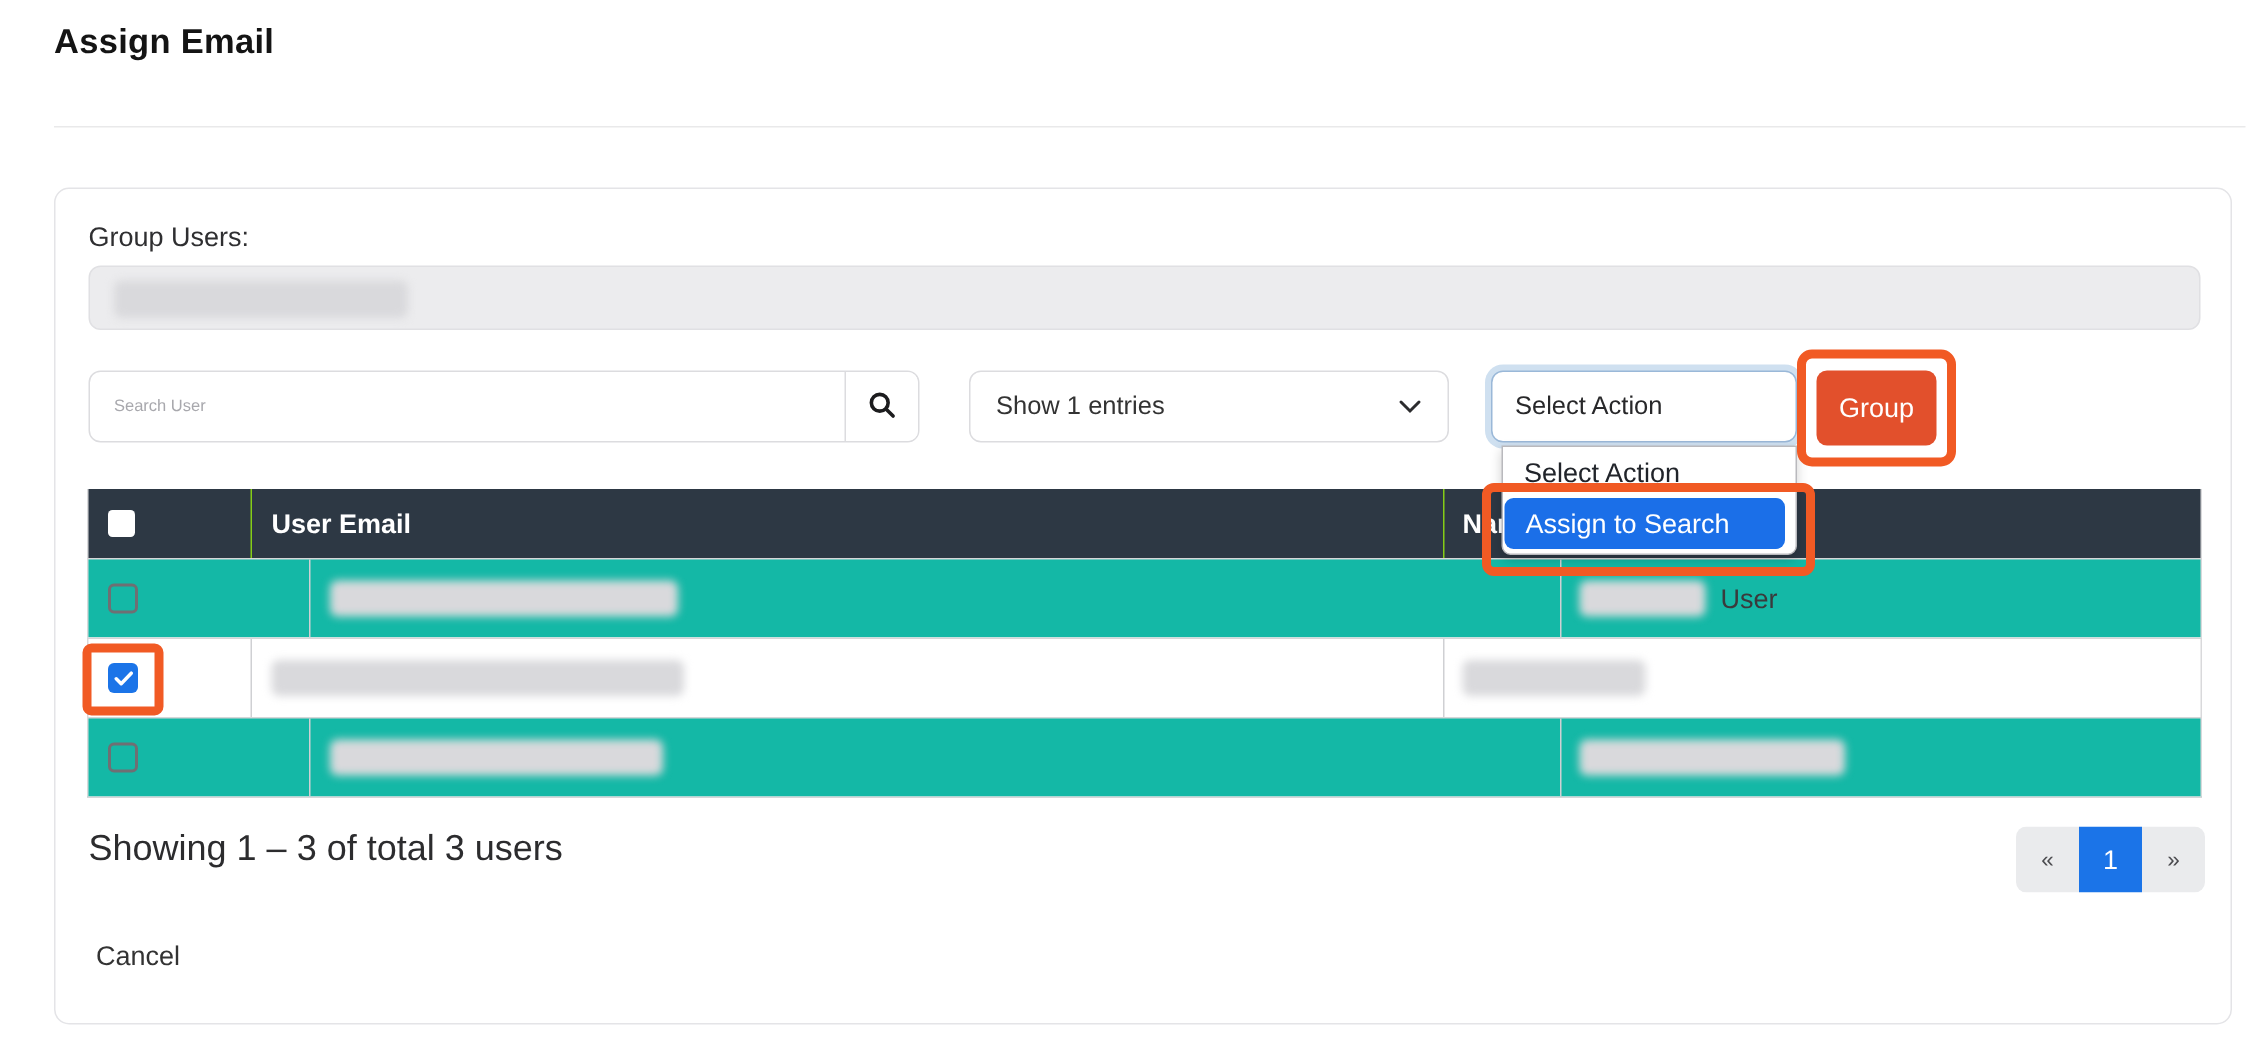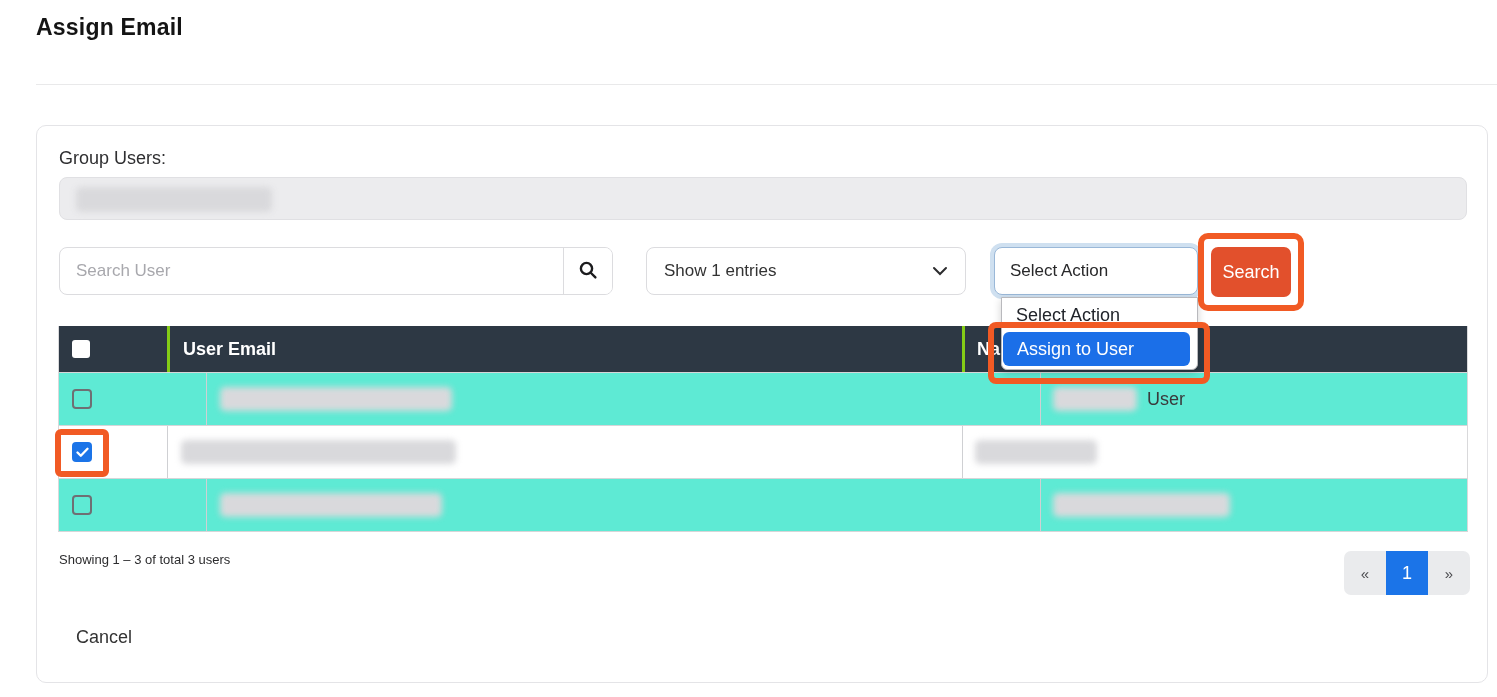--- a/index.html
+++ b/index.html
@@ -16,21 +16,21 @@
   
   .group-label { left:22px; top:22px; font-size:18px; color:#2f2f31; }
   .group-input { left:22px; top:51px; width:1408px; height:43px; background:#ececee;
     border:1px solid #e0e0e3; border-radius:8px; }
   .blob { background:#d9d9dc; border-radius:5px; filter:blur(3px); }
   .group-blob { left:16px; top:9px; width:196px; height:25px; }
 
   
   .search-wrap { left:22px; top:121px; width:554px; height:48px; border:1px solid #dcdcdf;
     border-radius:8px; display:flex; background:#fff; overflow:hidden; }
-  .search-wrap input { flex:1; border:none; outline:none; padding:0 16px; font-size:17px;
+  .search-wrap input { flex:1; border:none; outline:none; padding:0 16px; font-size:11px;
     font-family:"Liberation Sans", sans-serif; color:#ef4444; background:transparent; }
   .search-wrap input::placeholder { color:#a8a8ad; }
   .search-btn { width:49px; border:none; border-left:1px solid #dcdcdf; background:#fff;
     display:flex; align-items:center; justify-content:center; cursor:pointer; }
 
   .entries-select { left:609px; top:121px; width:320px; height:48px; border:1px solid #dcdcdf;
     border-radius:8px; background:#fff; display:flex; align-items:center;
     justify-content:space-between; padding:0 17px; font-size:17px; color:#333; cursor:pointer; }
 
   .action-select { left:957px; top:121px; width:204px; height:48px; background:#fff;
@@ -51,44 +51,44 @@
   .dd-option { height:34px; display:flex; align-items:center; padding:0 14px; font-size:18px;
     color:#21242a; cursor:pointer; }
   .dd-option.highlighted { background:#1B6FE8; color:#fff; border-radius:6px; margin:0 7px 0 1px; }
   .assign-annotation { left:951px; top:196px; width:222px; height:62px; border-radius:8px; z-index:11; }
 
   
   .table { left:21px; top:200px; width:1410px; z-index:1; }
   .tr { display:flex; width:100%; border-left:1px solid #d9d9db; border-right:1px solid #d9d9db; }
   .thead { background:#2D3844; color:#fff; height:46px; font-weight:700; font-size:18px; }
   .row { height:53px; font-size:18px; color:#3a3a3c; border-top:1px solid #d6d6d8; }
-  .row.stripe { background:#5eead4;gap:39px; }
+  .row.stripe { background:#14b8a6;gap:39px; }
   .row.plain { background:#fff; }
   .tbl-bottom { border-top:1px solid #d6d6d8; }
   .c1 { width:108px; display:flex; align-items:center; padding-left:13px; }
   .c2 { width:795px; display:flex; align-items:center; padding-left:13px; border-left:1px solid #cfd0d3; position:relative; }
   .c3 { flex:1; display:flex; align-items:center; padding-left:12px; border-left:1px solid #cfd0d3; position:relative; }
-  .thead .c2, .thead .c3 { border-left:3px solid #84cc16; }
+  .thead .c2, .thead .c3 { border-left:1px solid #84cc16; }
 
   .hdr-checkbox { width:18px; height:18px; background:#fff; border-radius:3px; cursor:pointer; }
   .checkbox { width:20px; height:20px; border:2px solid #6f6f73; border-radius:4px;
     background:transparent; cursor:pointer; }
   .checkbox.checked { border:none; background:#1B74E8; display:flex; align-items:center;
     justify-content:center; }
   .cell-blob { height:24px; }
   .name-suffix { margin-left:10px; color:#3a3a3c; }
   .checkbox-annotation { left:18px; top:303px; width:54px; height:48px; border-radius:6px; z-index:5; }
 
   
-  .summary { left:22px; top:426px; font-size:13px; color:#2c2c2e; }
+  .summary { left:22px; top:426px; font-size:24px; color:#2c2c2e; }
   .pagination { left:1307px; top:425px; height:44px; display:flex; border-radius:7px; overflow:hidden; }
   .page-btn { width:42px; display:flex; align-items:center; justify-content:center;
     background:#eaebed; color:#4b4b4f; font-size:15px; cursor:pointer; }
   .page-btn.active { background:#1B74E8; color:#fff; font-size:18px; }
-  .cancel-link { left:39px; top:501px; font-size:18px; color:#333; cursor:pointer; }
+  .cancel-link { left:27px; top:501px; font-size:18px; color:#333; cursor:pointer; }
 </style>
 </head>
 <body>
 
 <div>
 
   <h1 class="abs page-title">Assign Email</h1>
   <div class="abs title-divider"></div>
 
   <div class="abs card">
@@ -117,26 +117,26 @@
           <polyline points="2,2 8,8 14,2"></polyline>
         </svg>
       </span>
     </div>
 
     <div class="abs action-select">
       <span>Select Action</span>
     </div>
 
     <div class="abs annotation apply-annotation">
-      <button class="apply-btn">Search</button>
+      <button class="apply-btn">Group</button>
     </div>
 
     <div class="abs dropdown-menu">
       <div class="dd-option">Select Action</div>
-      <div class="dd-option highlighted">Assign to User</div>
+      <div class="dd-option highlighted">Assign to Search</div>
     </div>
     <div class="abs annotation assign-annotation"></div>
 
     <div class="abs table">
       <div class="tr thead">
         <div class="c1">
           <div class="hdr-checkbox"></div>
         </div>
         <div class="c2">User Email</div>
         <div class="c3">Name</div>

